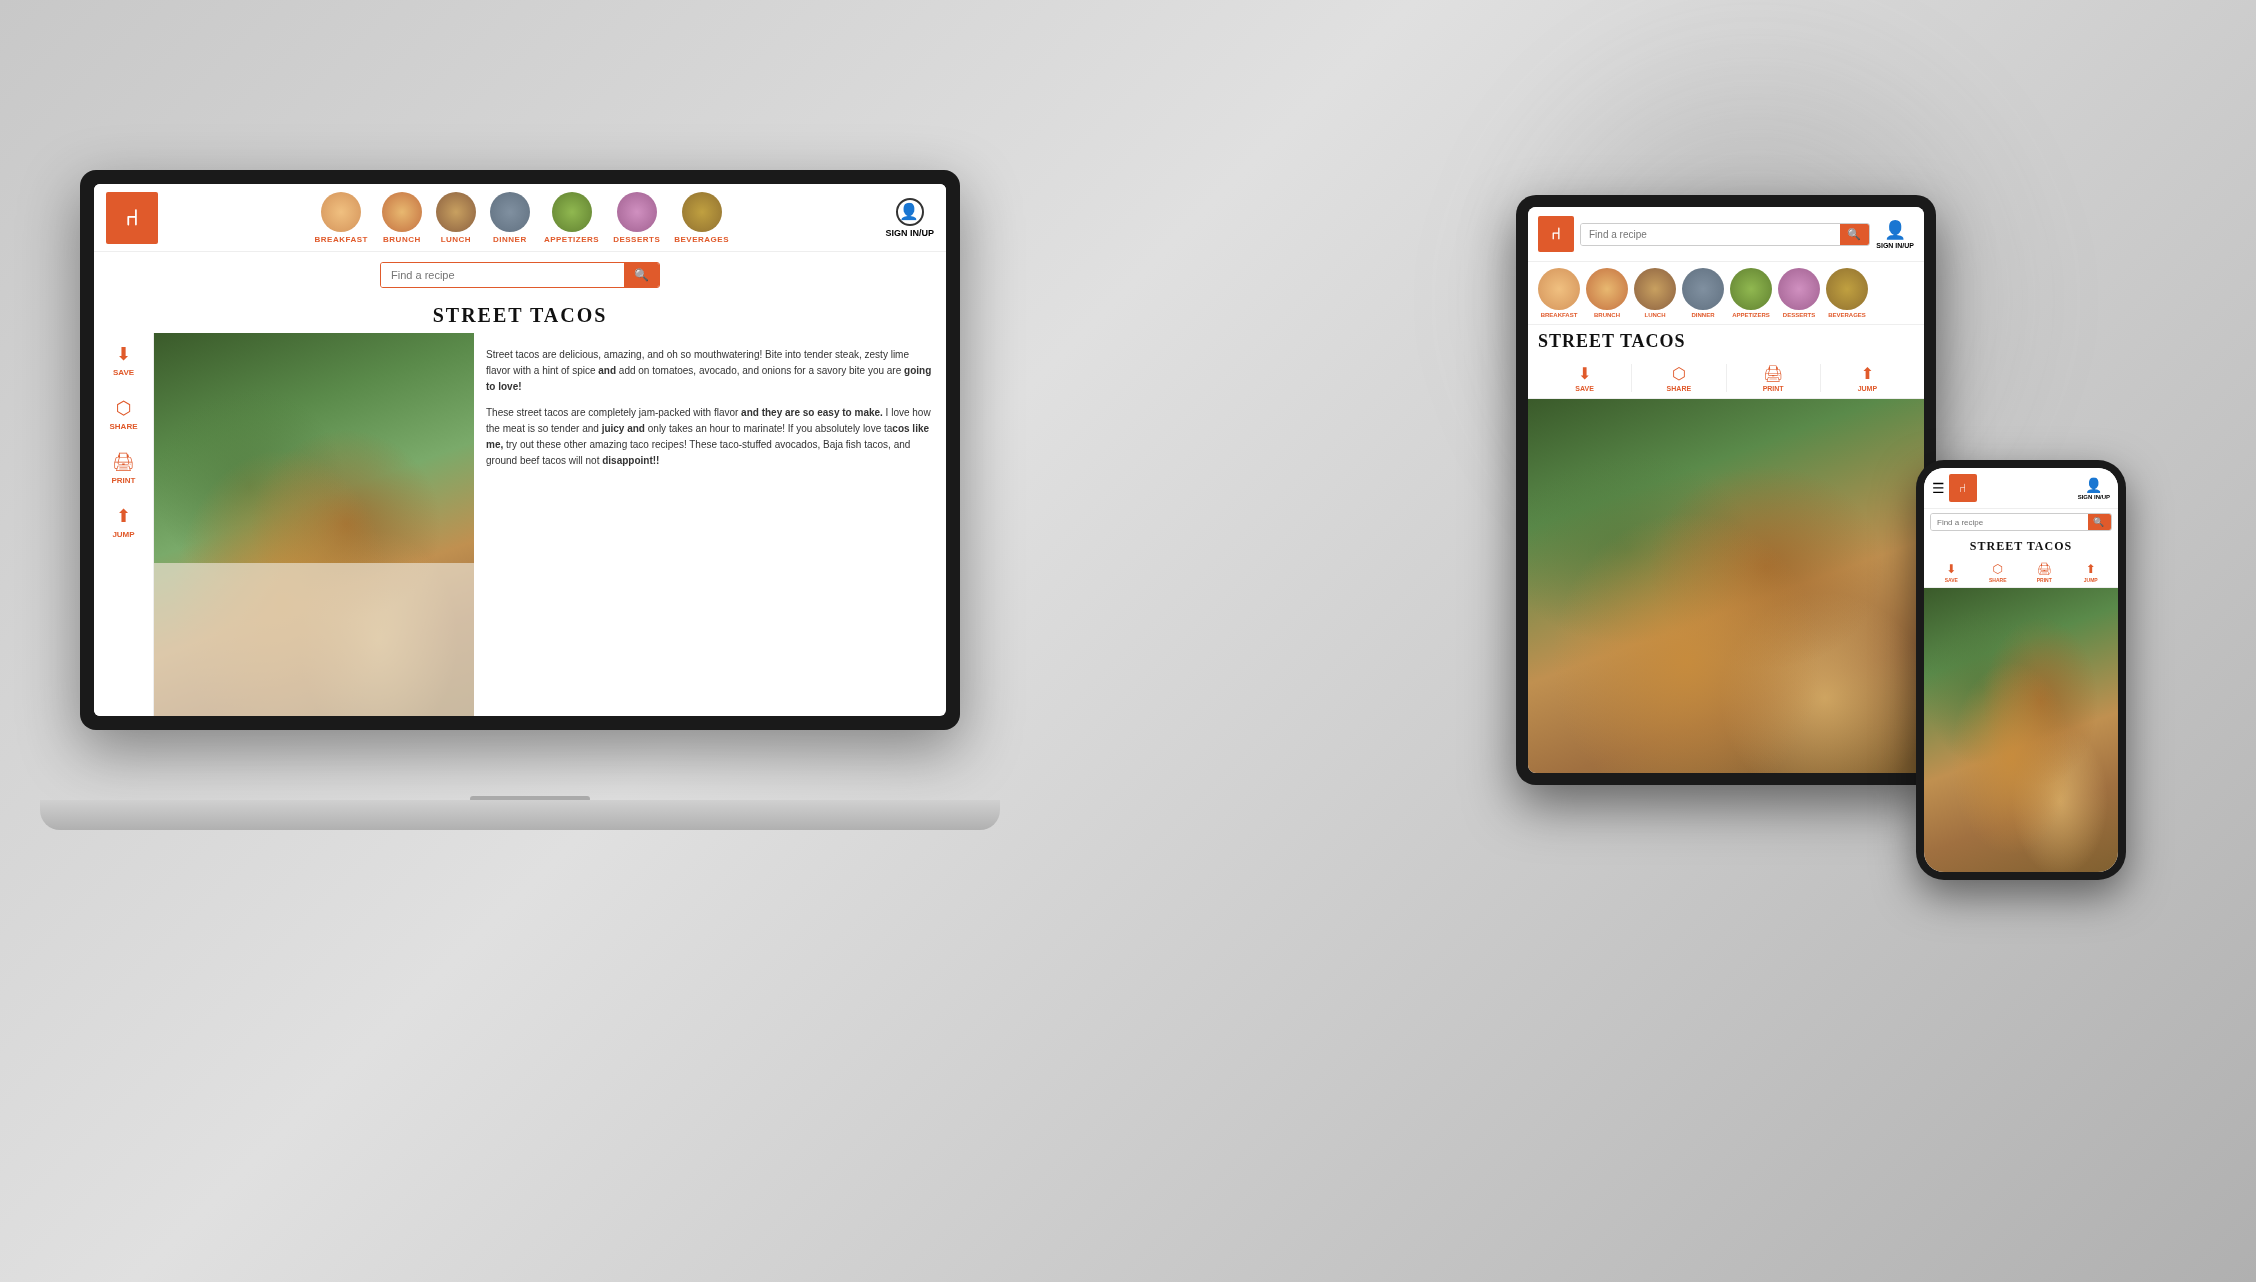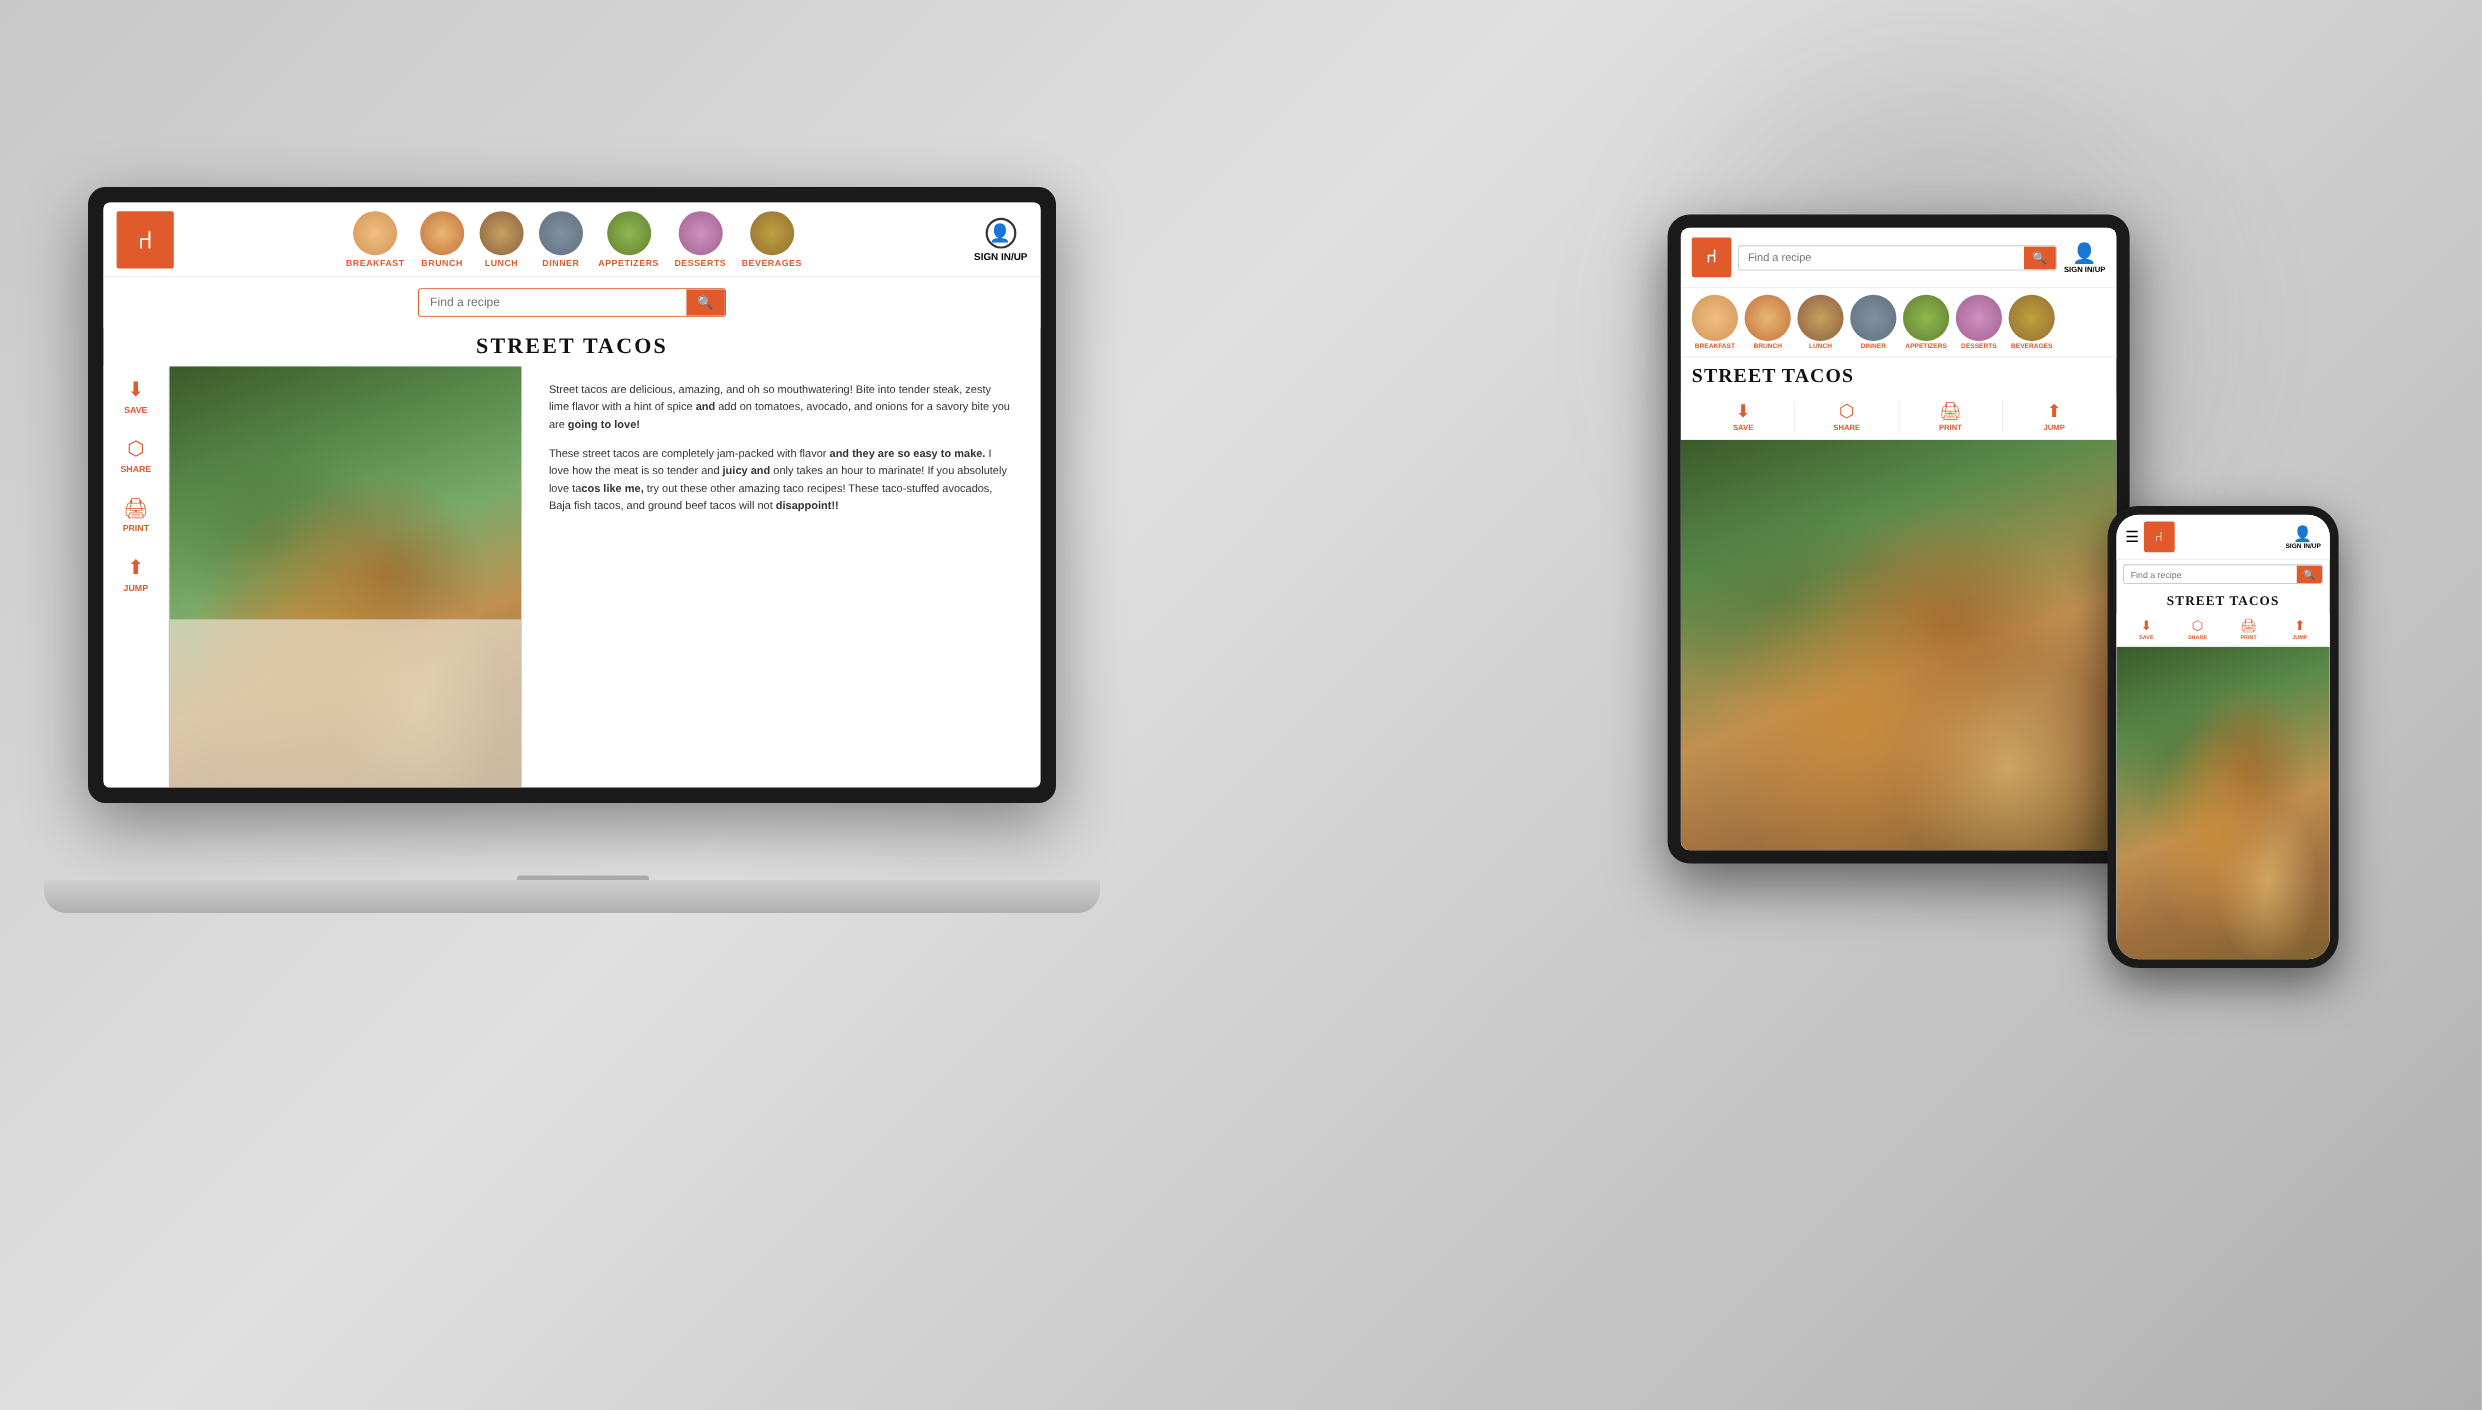--- a/index.html
+++ b/index.html
@@ -289,21 +289,21 @@
     .tablecloth {
       position: absolute;
       bottom: 0; left: 0; right: 0;
       height: 40%;
       background: #e8e0d0;
       opacity: 0.7;
     }
 
     .laptop-recipe-text {
       flex: 1;
-      padding: 14px 25px;
+      padding: 14px 12px;
       overflow-y: auto;
       font-size: 10px;
       line-height: 1.6;
       color: #333;
     }
 
     .laptop-recipe-text p {
       margin-bottom: 10px;
     }
 

